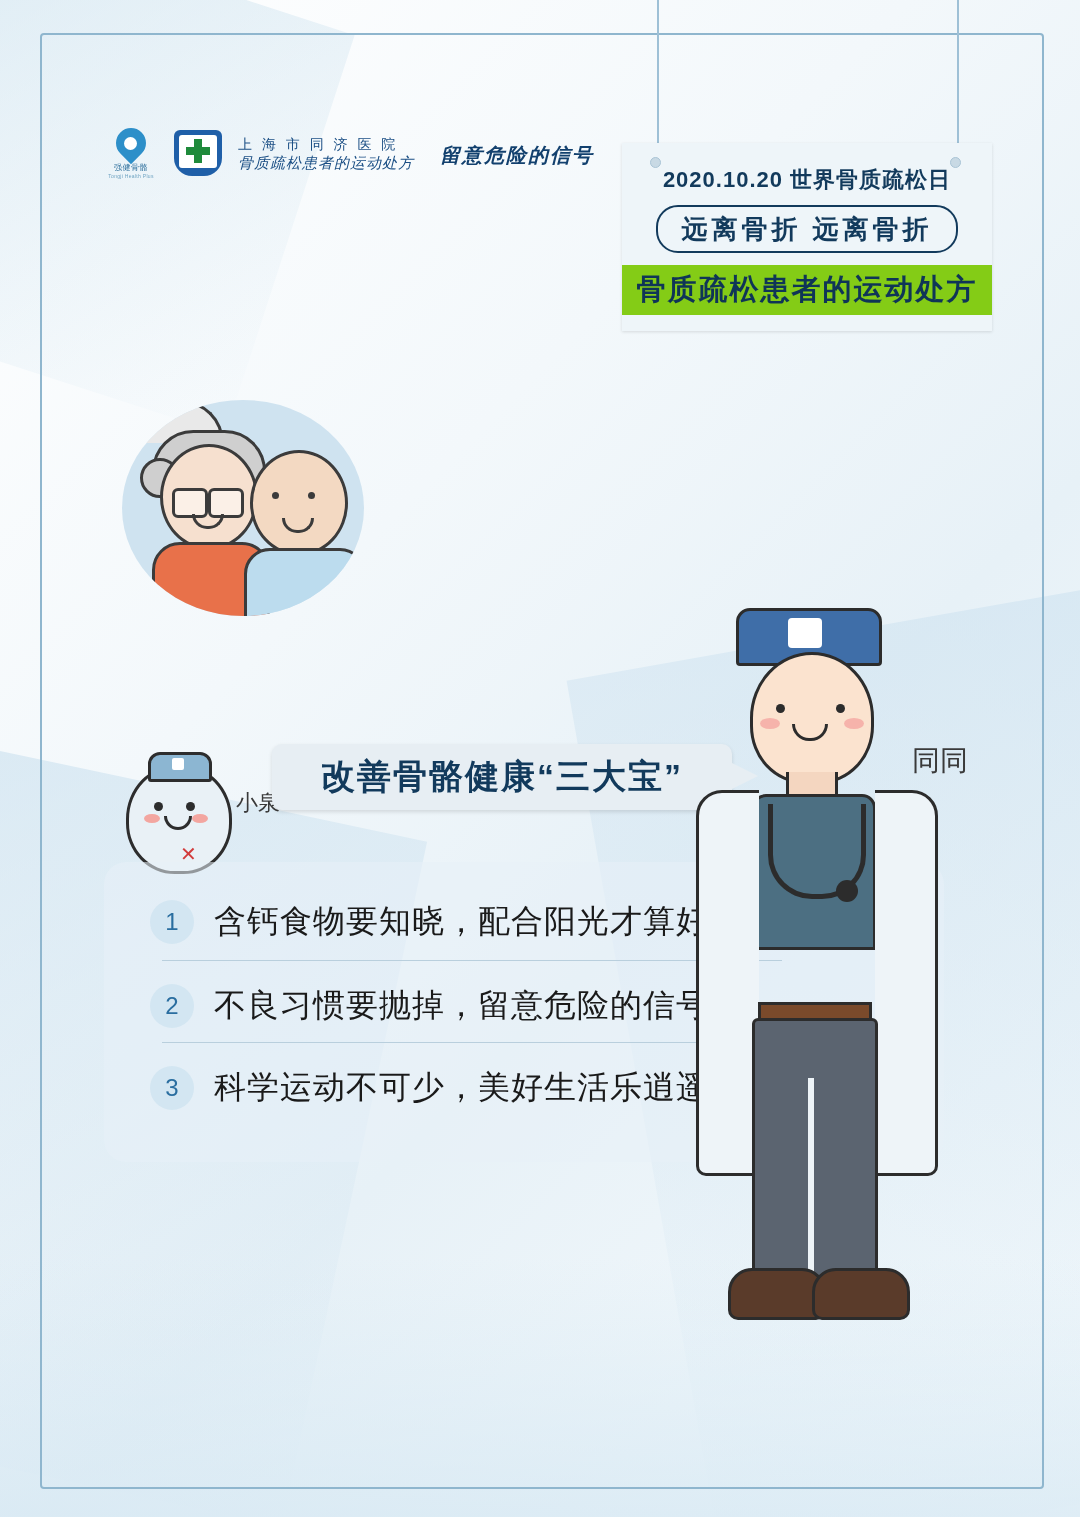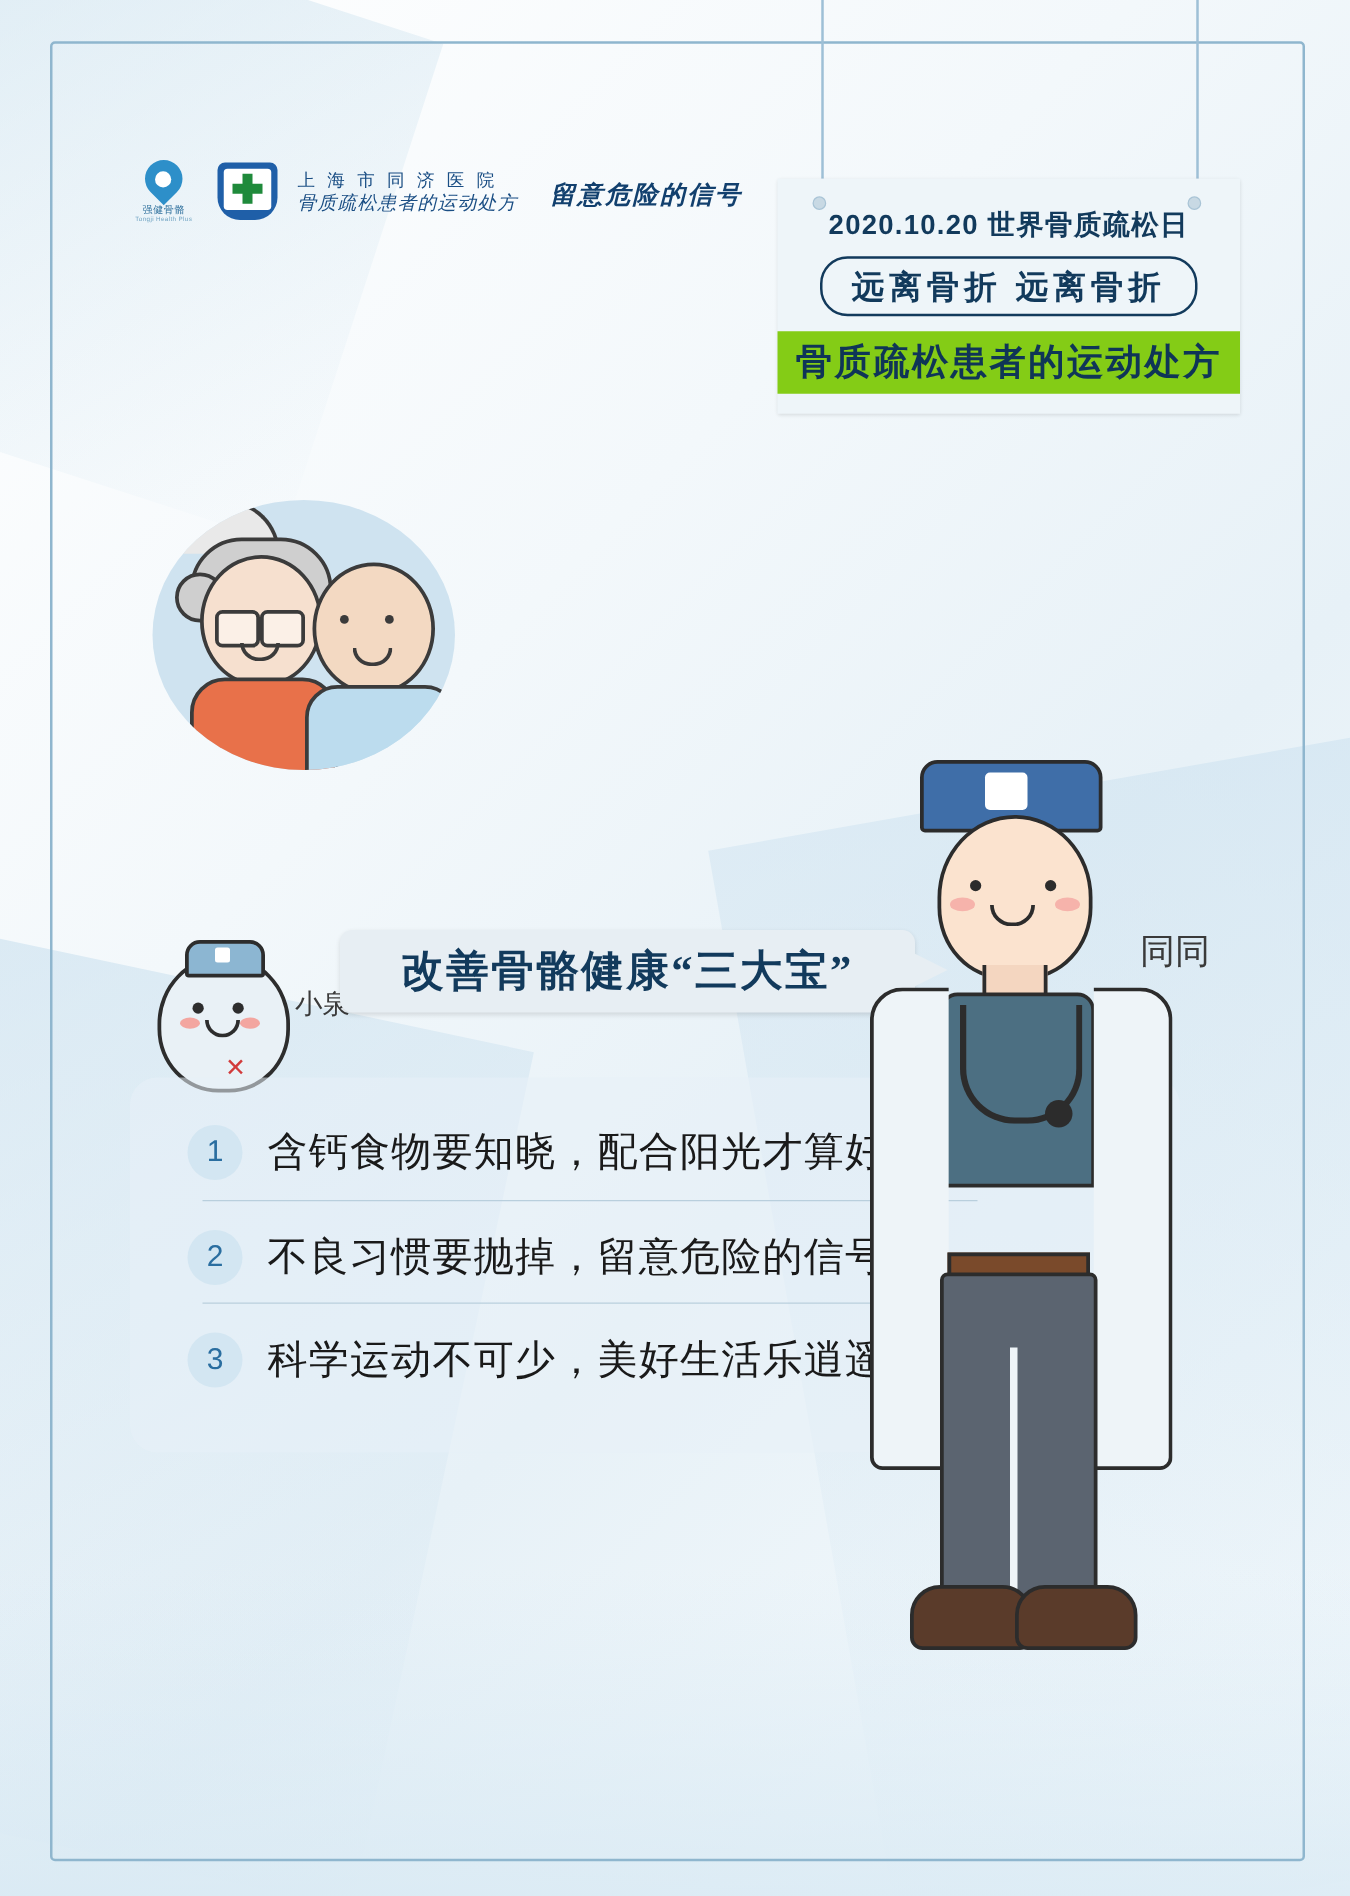--- a/index.html
+++ b/index.html
@@ -86,21 +86,21 @@
   .mascot .capc{position:absolute;left:52px;top:8px;width:12px;height:12px;background:#fff;border-radius:2px;}
   .mascot .eyeL,.mascot .eyeR{position:absolute;width:9px;height:9px;border-radius:50%;background:#2d2d2d;top:52px;}
   .mascot .eyeL{left:34px;} .mascot .eyeR{left:66px;}
   .mascot .blush{position:absolute;width:16px;height:9px;border-radius:50%;background:#f3a6a0;top:64px;}
   .mascot .bL{left:24px;} .mascot .bR{left:72px;}
   .mascot .sm{position:absolute;left:44px;top:66px;width:22px;height:11px;border:3px solid #2d2d2d;border-top:none;border-radius:0 0 14px 14px;}
   .mascot .xmark{position:absolute;left:60px;top:92px;color:#d23b3b;font-size:20px;font-weight:bold;}
   .mascot-label{position:absolute;left:236px;top:788px;font-size:22px;color:#3a3a3a;}
 
   
-  .bubble{position:absolute;left:272px;top:744px;width:460px;height:66px;background:#e7eef3;border-radius:10px;box-shadow:0 2px 4px rgba(0,0,0,.12);display:flex;align-items:center;justify-content:center;font-family:Liberation Serif, serif;}
+  .bubble{position:absolute;left:272px;top:744px;width:460px;height:66px;background:#e7eef3;border-radius:10px;box-shadow:0 2px 4px rgba(0,0,0,.12);display:flex;align-items:center;justify-content:center;}
   .bubble span{font-size:34px;font-weight:bold;color:#123a5c;letter-spacing:2px;}
   .bubble:after{content:"";position:absolute;right:-26px;top:18px;border-top:14px solid transparent;border-bottom:14px solid transparent;border-left:28px solid #e7eef3;}
 
   
   .card{position:absolute;left:104px;top:862px;width:840px;height:300px;background:rgba(232,241,247,.55);border-radius:22px;}
   .tip{position:absolute;left:46px;width:700px;height:80px;display:flex;align-items:center;}
   .tip1{top:20px;} .tip2{top:104px;} .tip3{top:186px;}
   .num{width:44px;height:44px;border-radius:50%;background:#d3e6f2;color:#2a6ea0;font-size:24px;display:flex;align-items:center;justify-content:center;margin-right:20px;flex:none;}
   .tiptext{font-size:32px;color:#1a1a1a;letter-spacing:1px;}
   .divider{position:absolute;left:58px;width:620px;height:1px;background:#b9cfdd;}

